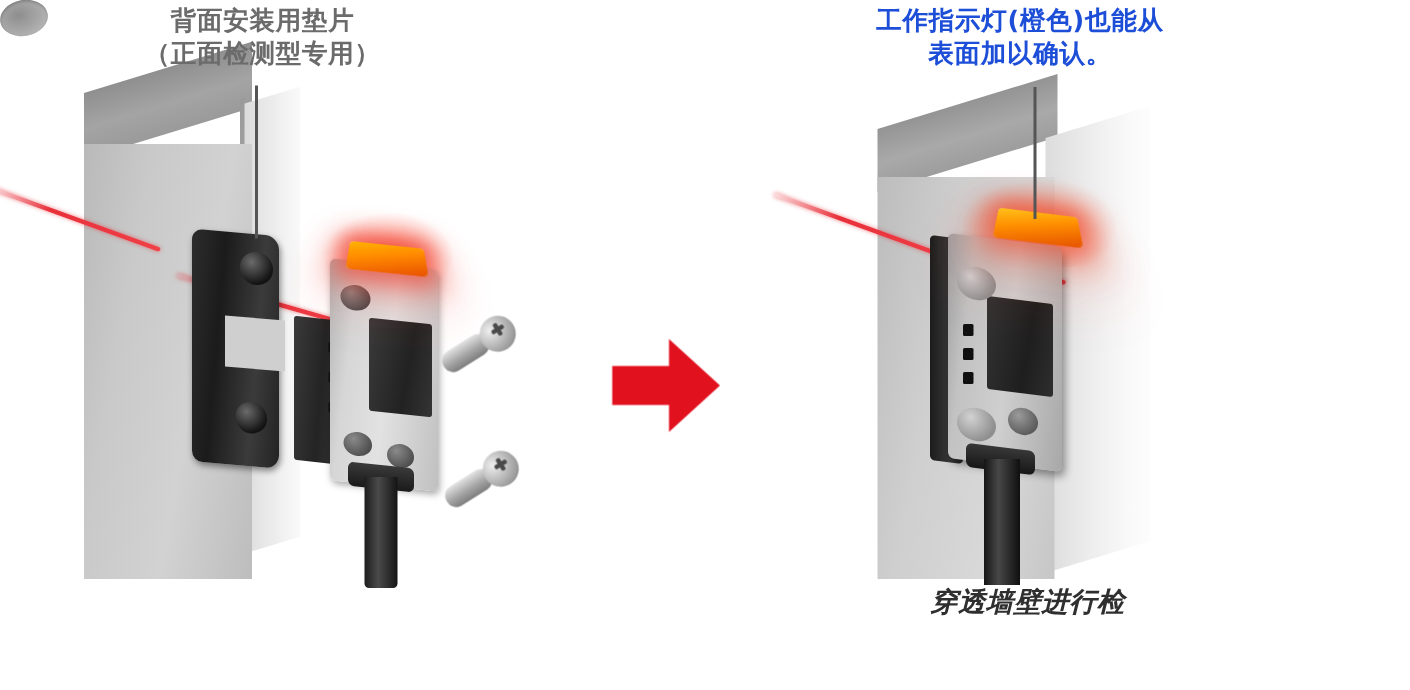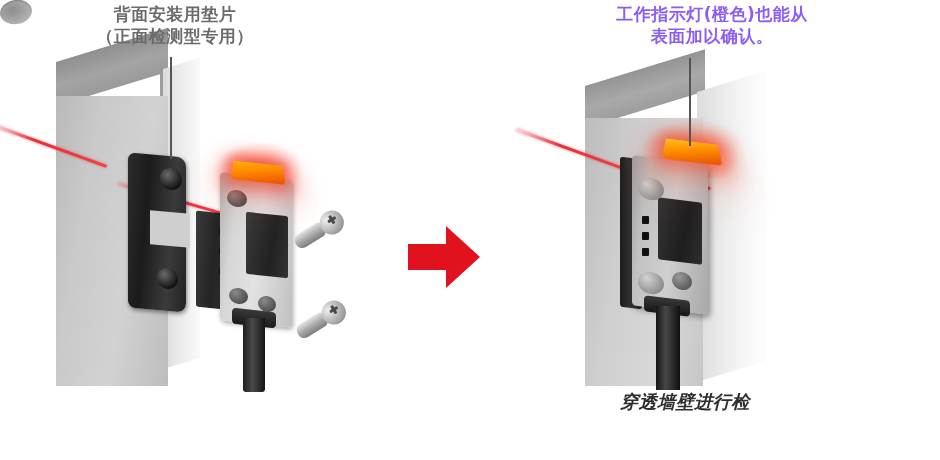--- a/index.html
+++ b/index.html
@@ -12,21 +12,21 @@
 
   
   .caption{
     position:absolute;text-align:center;line-height:1.32;
     white-space:pre-line;letter-spacing:.5px;
   }
   #cap-left{
     left:60px;top:3px;width:230px;font-size:17px;font-weight:700;color:#6b6b6b;
   }
   #cap-right{
-    left:578px;top:3px;width:268px;font-size:17px;font-weight:700;color:#8b5cf6;
+    left:546px;top:3px;width:268px;font-size:17px;font-weight:700;color:#1d4ed8;
   }
   #cap-bottom{
     left:570px;top:390px;width:230px;font-size:18px;font-weight:700;color:#2f2f2f;font-style:italic;
   }
 
   
   .leader{position:absolute;width:2px;background:#555;}
   #leader-left{left:170px;top:57px;height:102px;}
   #leader-right{left:689px;top:58px;height:88px;}
 

